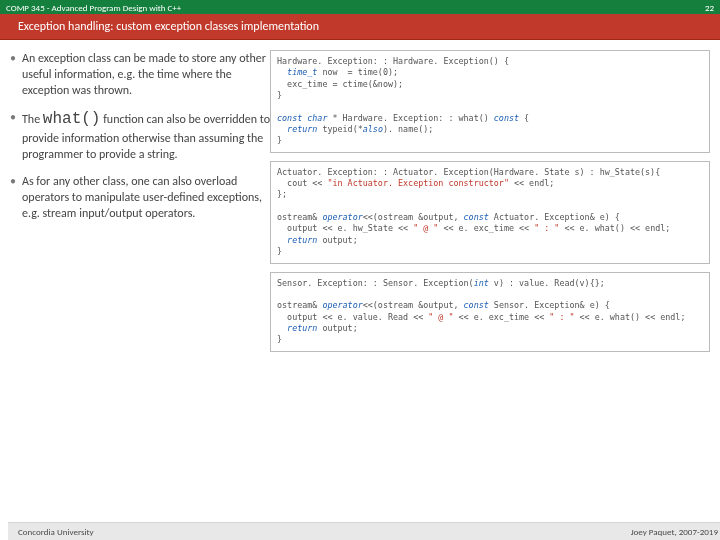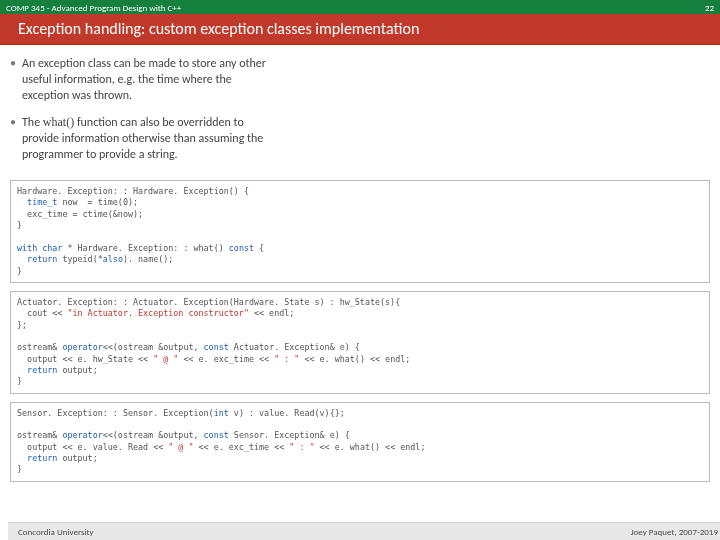--- a/index.html
+++ b/index.html
@@ -21,29 +21,28 @@
     display: flex;
     justify-content: space-between;
     align-items: center;
     padding: 0 6px;
   }
   .title-bar {
     width: 100%;
     background: #c0392b;
     color: #fff;
     padding: 5px 18px 6px 18px;
-    font-size: 16px;
+    font-size: 12px;
     font-weight: 300;
     border-bottom: 1px solid #a02817;
   }
   .content {
     display: flex;
     padding: 10px 10px 0 10px;
-    gap: 8px;
-    flex-direction: column;
+    gap: 0;
   }
   .bullets {
     width: 260px;
     font-size: 12px;
     color: #444;
     line-height: 1.35;
   }
   .bullets li {
     list-style: none;
     margin-bottom: 10px;
@@ -68,23 +67,23 @@
     border: 1px solid #bbb;
     background: #fff;
     padding: 5px 6px;
     font-family: Consolas, Menlo, monospace;
     font-size: 8.4px;
     line-height: 1.35;
     color: #555;
     white-space: pre;
     overflow: hidden;
   }
-  .kw { color: #1e5fb3; }
+  .kw { color: #1e5fb3; font-style: italic; }
   .str { color: #c0392b; }
-  .mono { font-family: Liberation Serif, serif; font-size: 12px; }
+  .mono { font-family: Liberation Mono, monospace; font-size: 16px; }
   .footer {
     position: absolute;
     bottom: 0;
     left: 8px;
     width: 100%;
     height: 18px;
     background: #e8e8e8;
     border-top: 1px solid #d5d5d5;
     display: flex;
     justify-content: space-between;
@@ -105,29 +104,32 @@
 <div class="title-bar">Exception handling: custom exception classes implementation</div>
 
 <div class="content">
   <ul class="bullets">
     <li>
       <span>An exception class can be made to store any other useful information, e.g. the time where the exception was thrown.</span>
     </li>
     <li>
       <span>The </span><span class="mono">what()</span><span> function can also be overridden to provide information otherwise than assuming the programmer to provide a string.</span>
     </li>
+    <li>
+      <span>As for any other class, one can also overload operators to manipulate user-defined exceptions, e.g. stream input/output operators.</span>
+    </li>
   </ul>
 
   <div class="code-col">
     <div class="code-box">Hardware. Exception: : Hardware. Exception() {
   <span class="kw">time_t</span> now  = time(0);
   exc_time = ctime(&amp;now);
 }
 
-<span class="kw">with char</span> * Hardware. Exception: : what() <span class="kw">const</span> {
+<span class="kw">const char</span> * Hardware. Exception: : what() <span class="kw">const</span> {
   <span class="kw">return</span> typeid(*<span class="kw">also</span>). name();
 }</div>
     <div class="code-box">Actuator. Exception: : Actuator. Exception(Hardware. State s) : hw_State(s){
   cout &lt;&lt; <span class="str">"in Actuator. Exception constructor"</span> &lt;&lt; endl;
 };
 
 ostream&amp; <span class="kw">operator</span>&lt;&lt;(ostream &amp;output, <span class="kw">const</span> Actuator. Exception&amp; e) {
   output &lt;&lt; e. hw_State &lt;&lt; <span class="str">" @ "</span> &lt;&lt; e. exc_time &lt;&lt; <span class="str">" : "</span> &lt;&lt; e. what() &lt;&lt; endl;
   <span class="kw">return</span> output;
 }</div>

